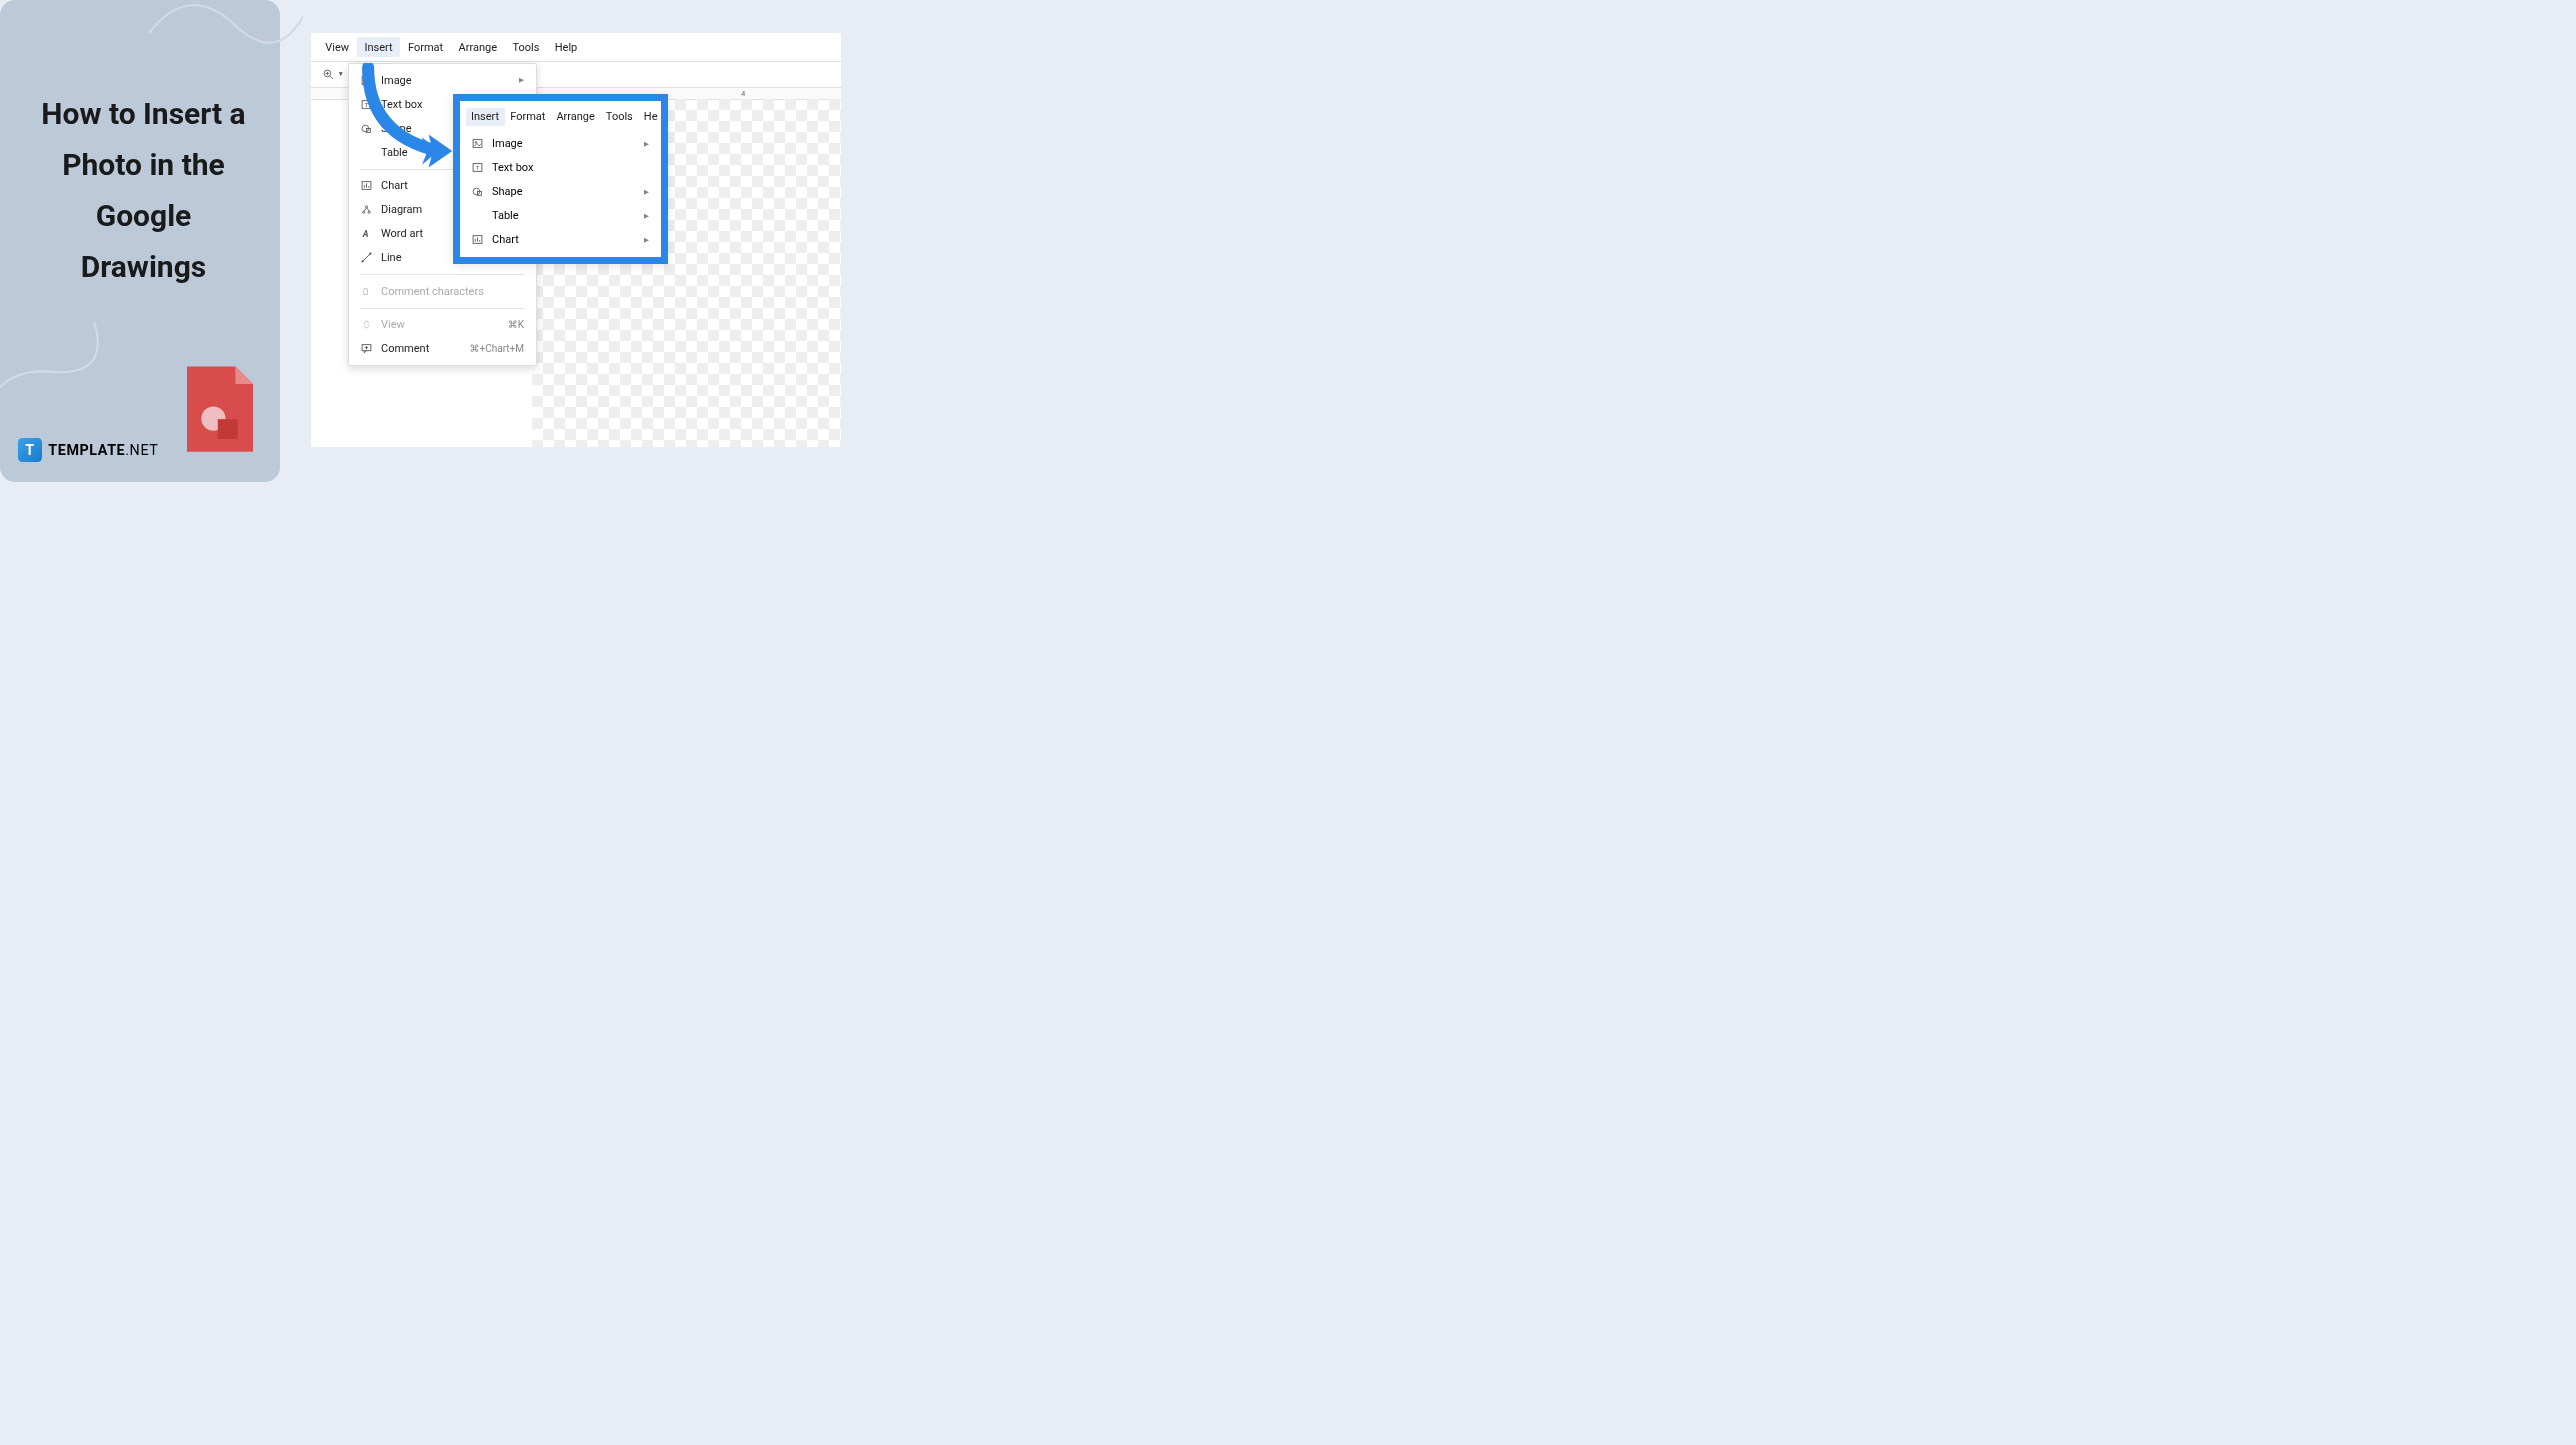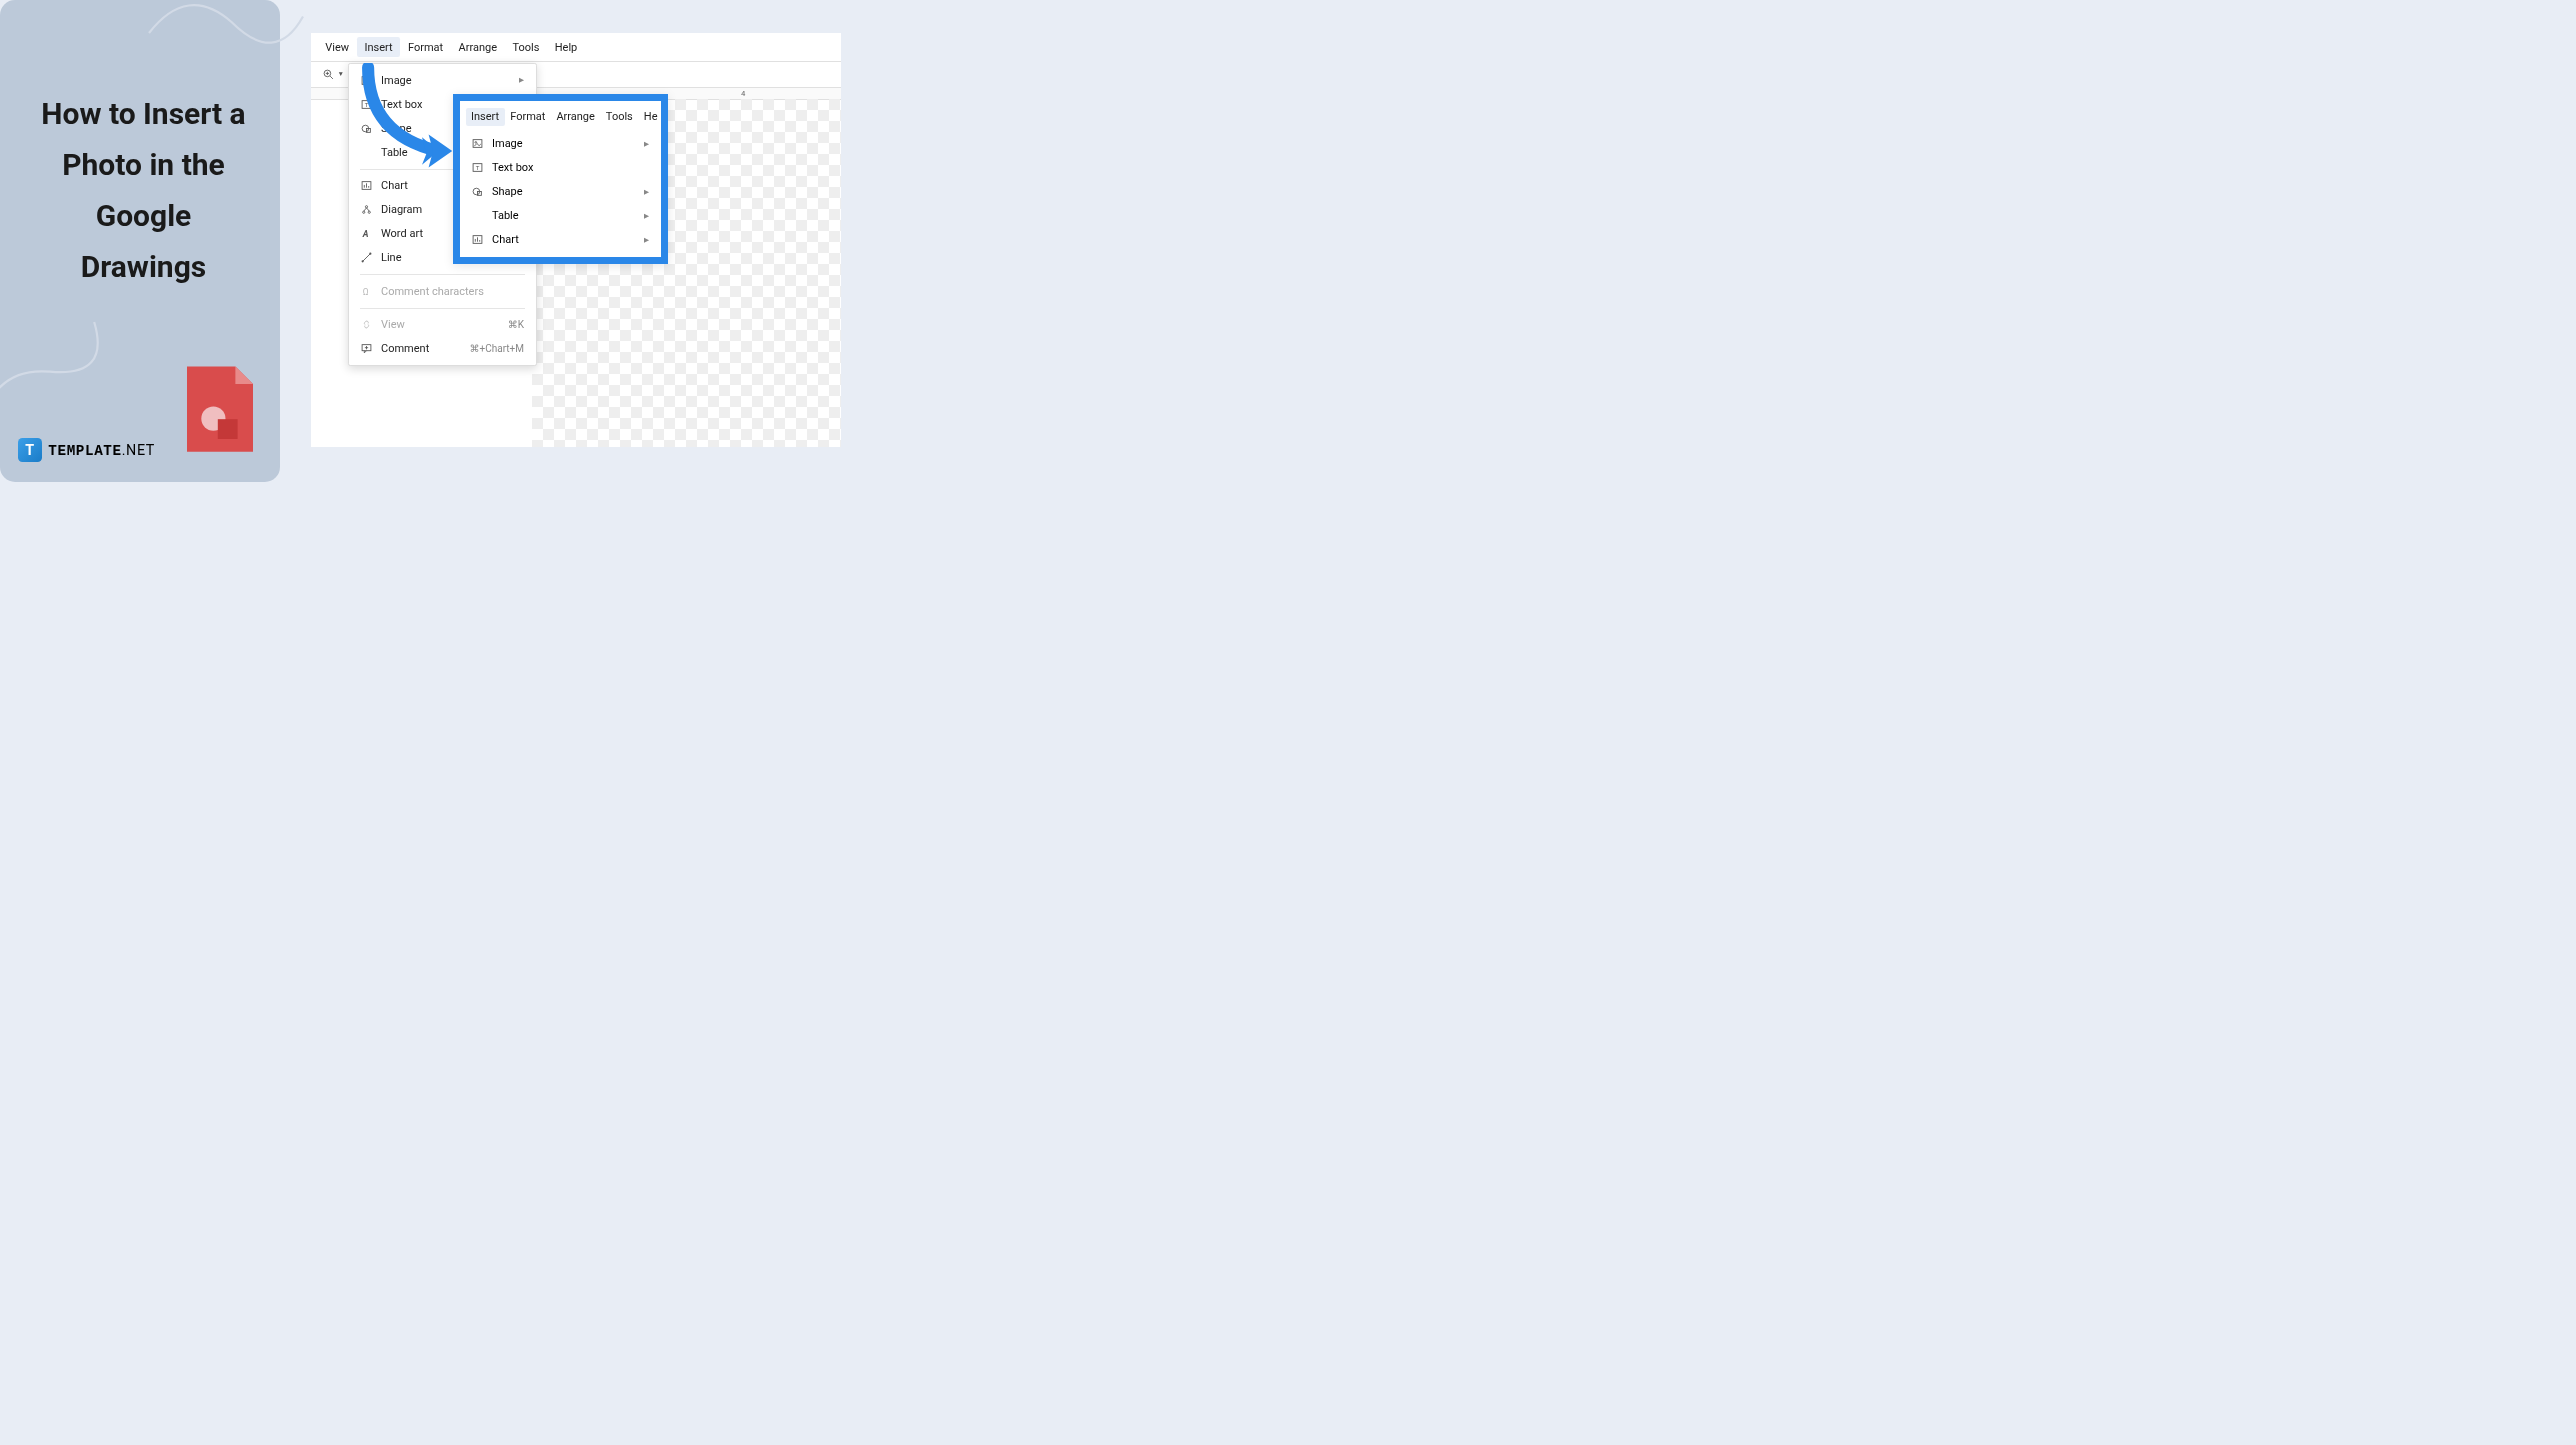--- a/index.html
+++ b/index.html
@@ -54,21 +54,21 @@
   border-radius: 4.4px;
   color: #fff;
   font-weight: 700;
   font-size: 14.3px;
   display: flex;
   align-items: center;
   justify-content: center;
   margin-right: 6.6px;
 }
 .logo-text { font-size: 14.3px; letter-spacing: 0.6px; }
-.logo-text b { font-weight: 700; font-family: Liberation Mono, monospace; }
+.logo-text b { font-weight: 700; }
 .logo-text span { font-weight: 400; }
 
 .screenshot-area {
   position: absolute;
   left: 311px; top: 33px;
   width: 530px; height: 414px;
   background: #fff;
 }
 .menubar {
   display: flex;

